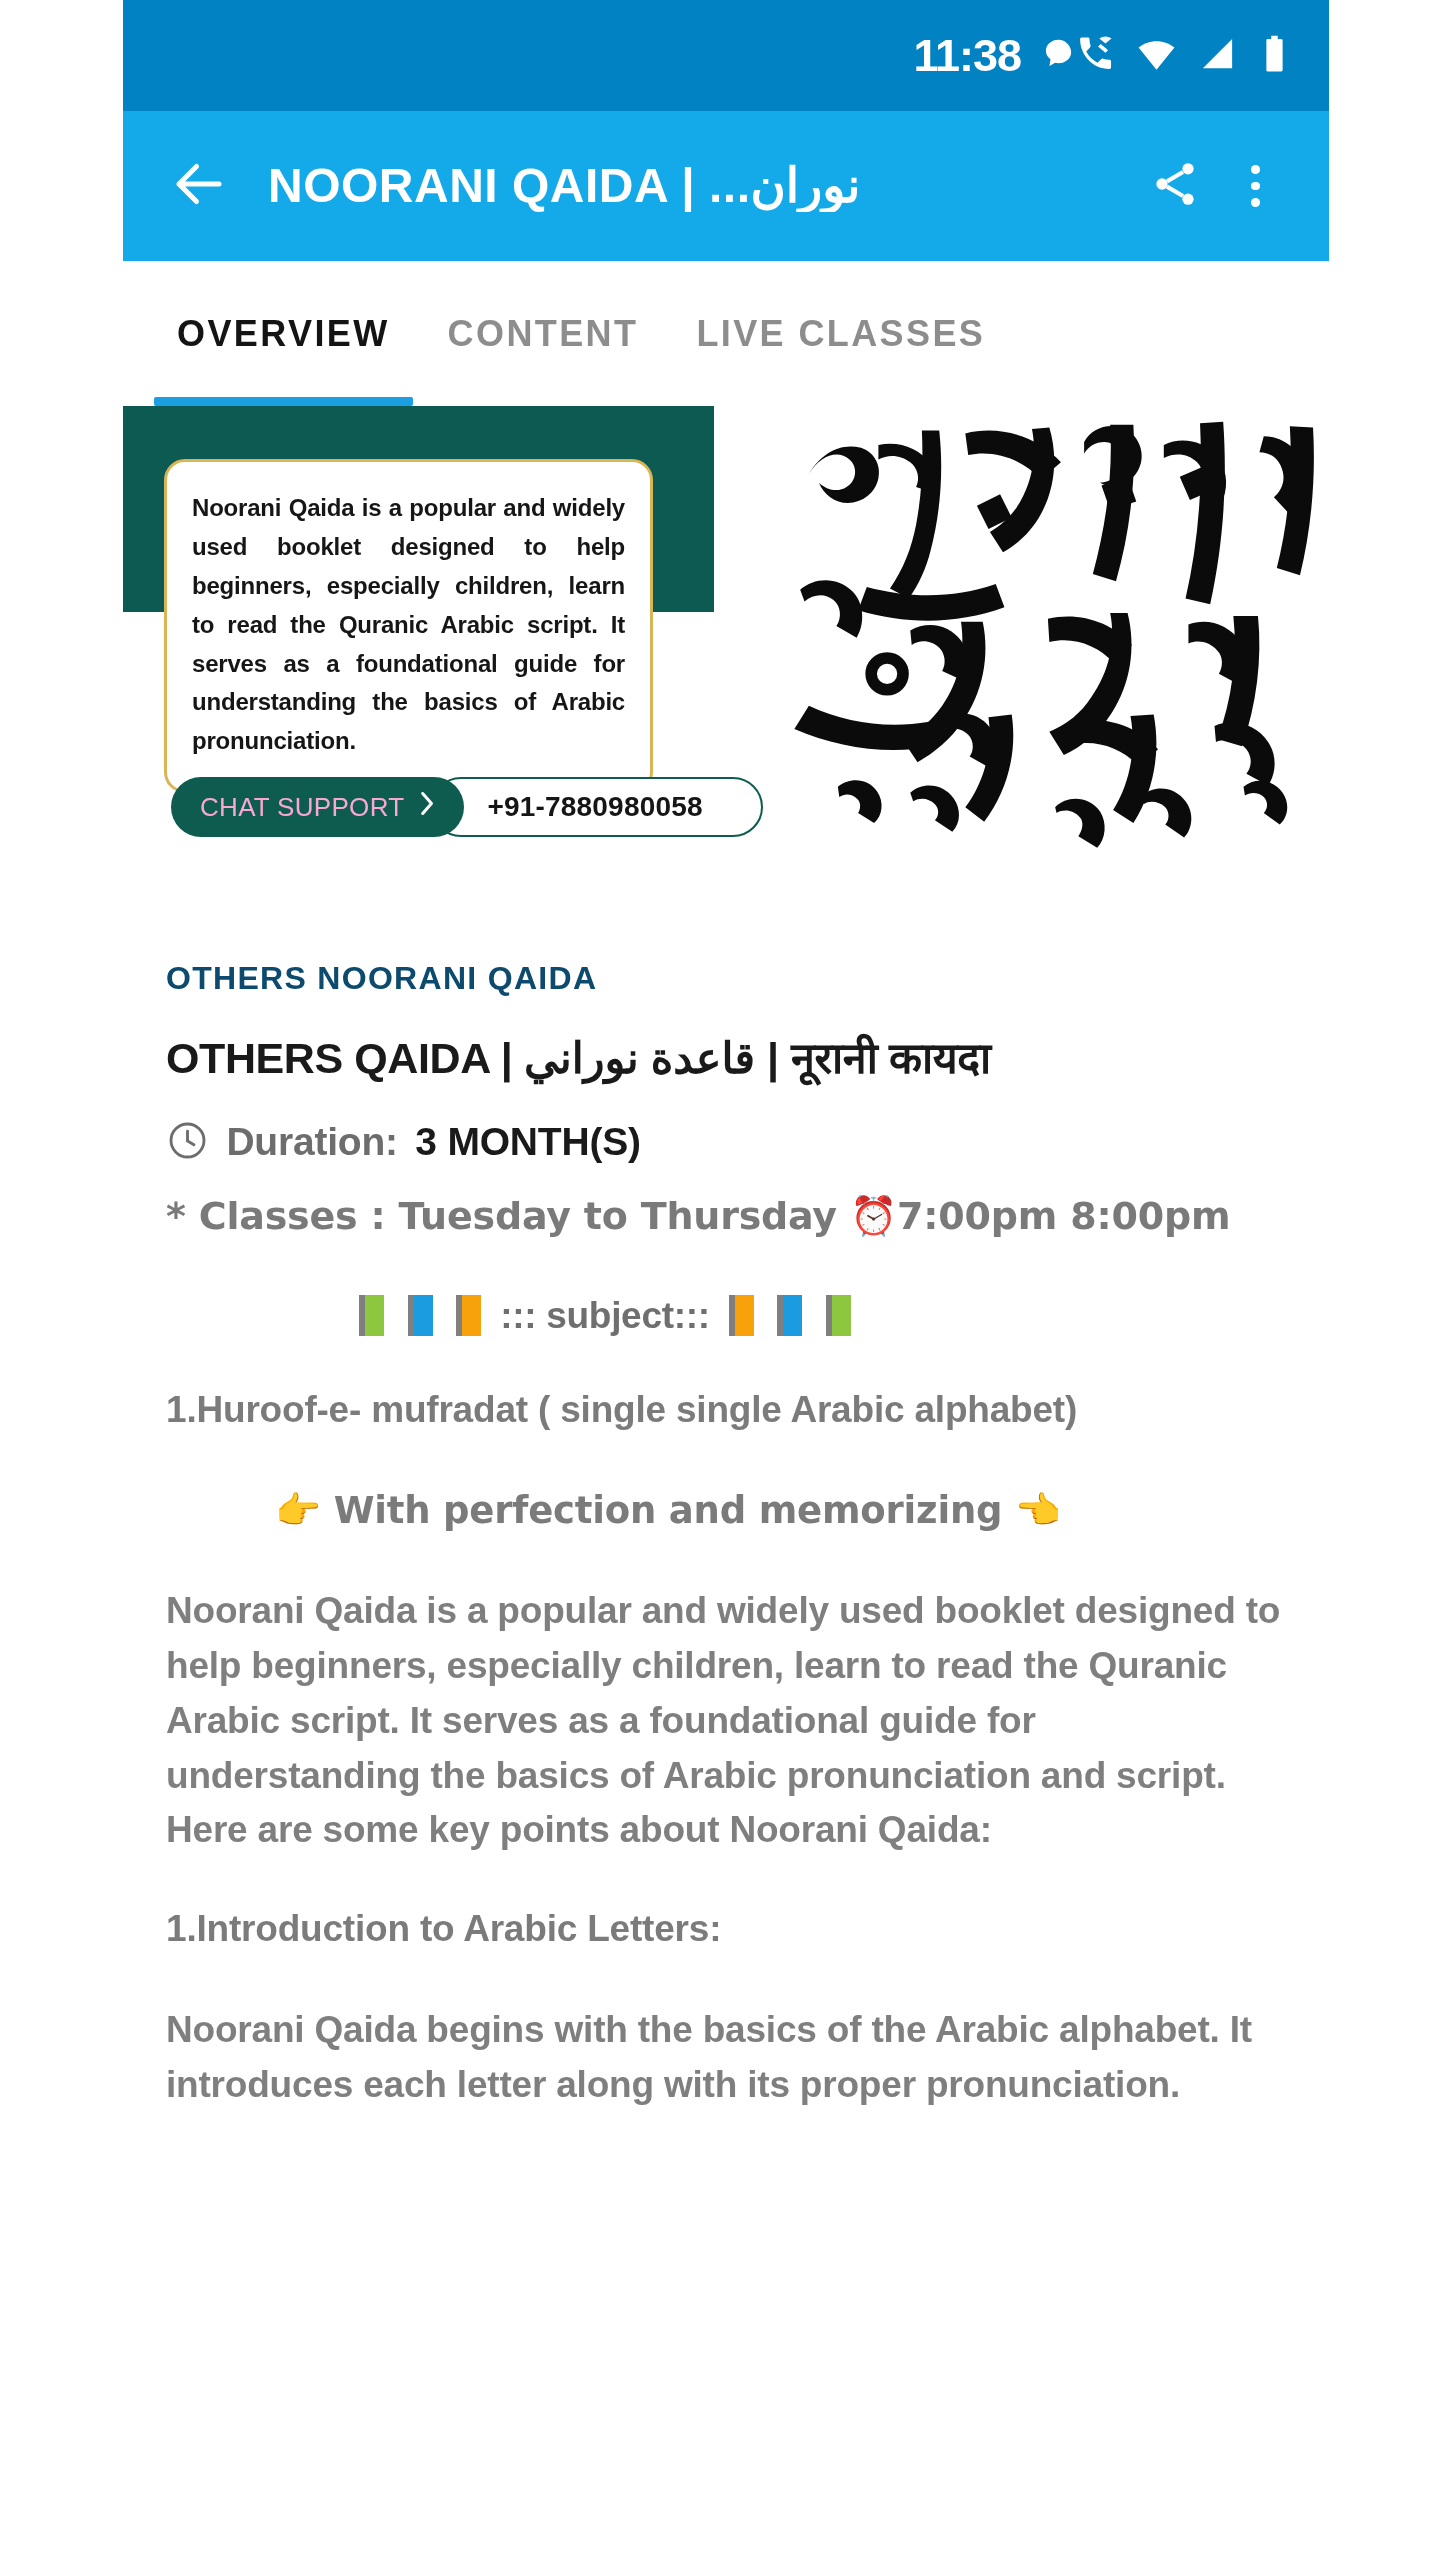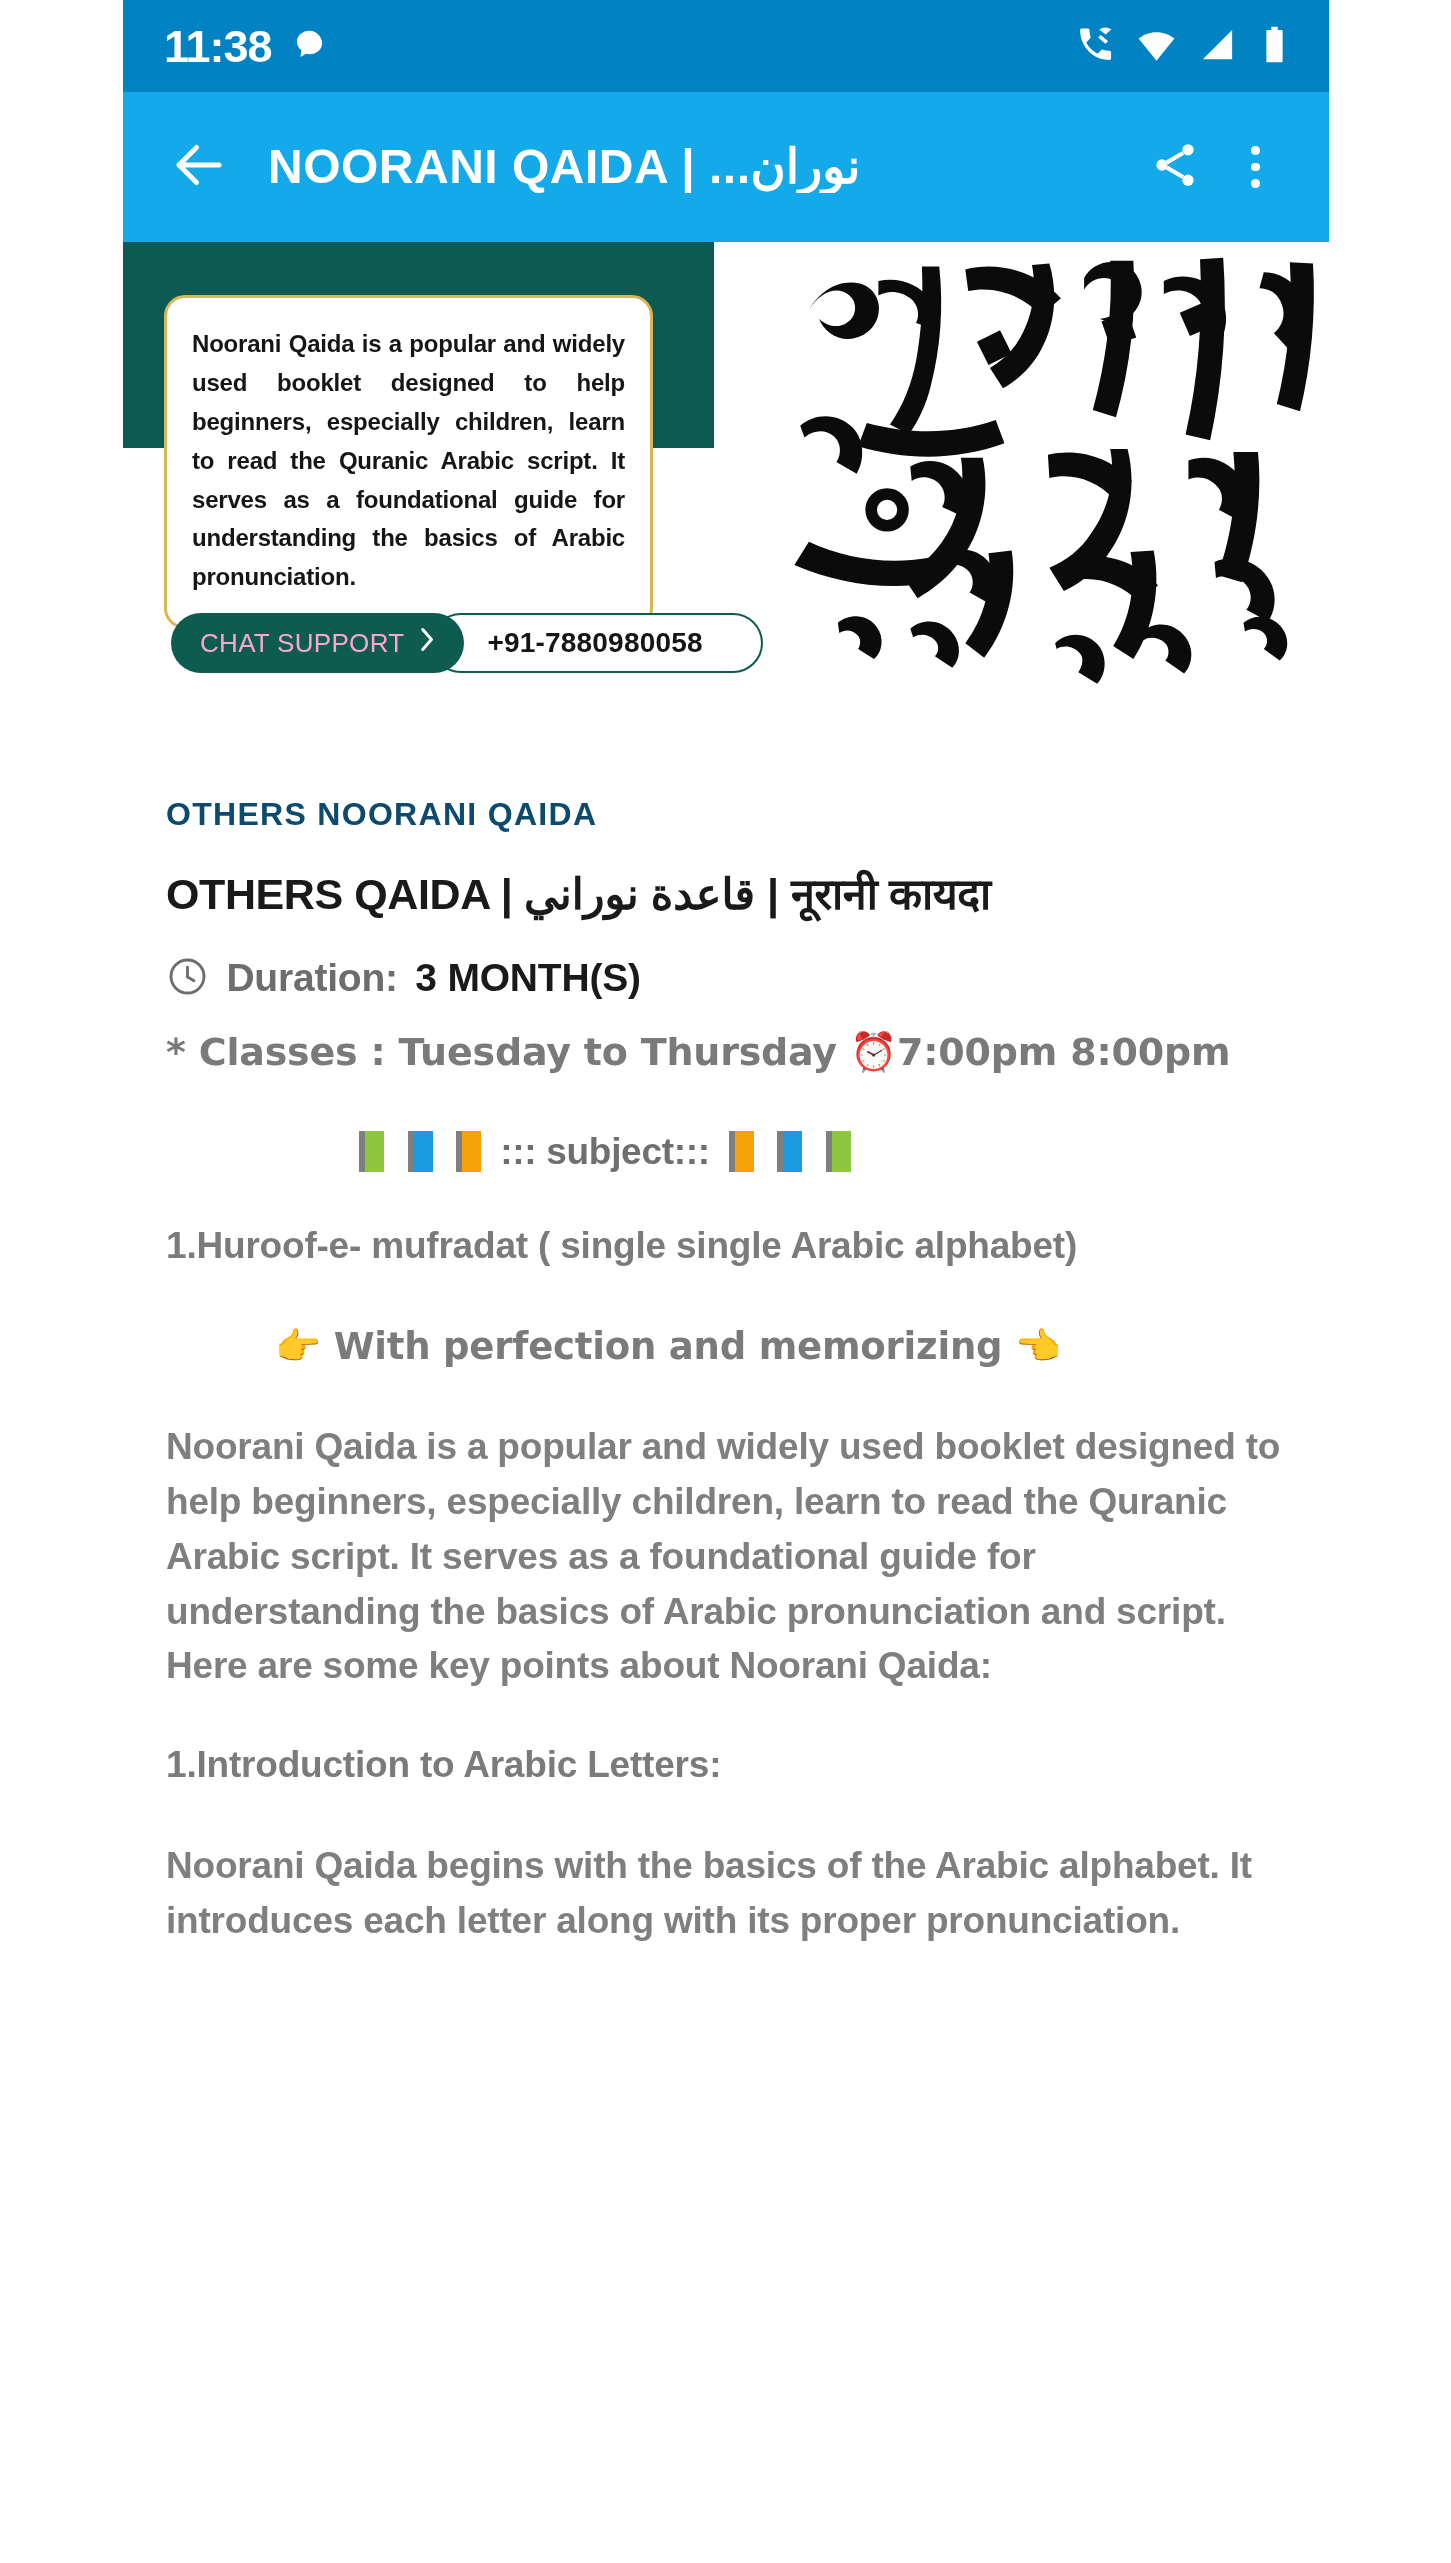--- a/index.html
+++ b/index.html
@@ -17,25 +17,25 @@
     left: 123px;
     top: 0;
     width: 1206px;
     height: 2563px;
     background: #ffffff;
     overflow: hidden;
   }
 
   
   .status-bar {
-    height: 92px;
+    height: 111px;
     background: #0082c3;
     display: flex;
     align-items: center;
-    justify-content: space-between;
+    justify-content: flex-end;
     padding: 0 37px 0 41px;
   }
   .status-left {
     display: flex;
     align-items: center;
     gap: 21px;
   }
   .status-time {
     color: #ffffff;
     font-size: 45px;
@@ -364,20 +364,31 @@
     </div>
     <div class="appbar-action">
       <span class="kebab">
           <i></i>
           <i></i>
           <i></i>
         </span>
     </div>
   </div>
 
+  <div class="tab-bar">
+    <div class="tab active">
+      <span>OVERVIEW</span>
+    </div>
+    <div class="tab">
+      <span>CONTENT</span>
+    </div>
+    <div class="tab">
+      <span>LIVE CLASSES</span>
+    </div>
+  </div>
 
   <div class="banner">
     <div class="banner-teal"></div>
 
     <div class="banner-calligraphy">
       <div class="gold-arc"></div>
       <svg class="calli-svg" viewBox="0 0 400 330">
         <g fill="#0b0b0b">
           <path d="M30 40c8-14 22-22 36-18 9 3 14 12 12 21-2 10-11 17-21 17-9 0-17-6-20-14 5 5 13 7 19 3 7-4 8-14 2-19-8-7-20-3-28 10z"></path>
           <path d="M78 20c14-3 28 2 36 13 4 6 5 14 2 20l-12-4c3-6 1-13-4-17-6-5-15-6-22-2z"></path>

